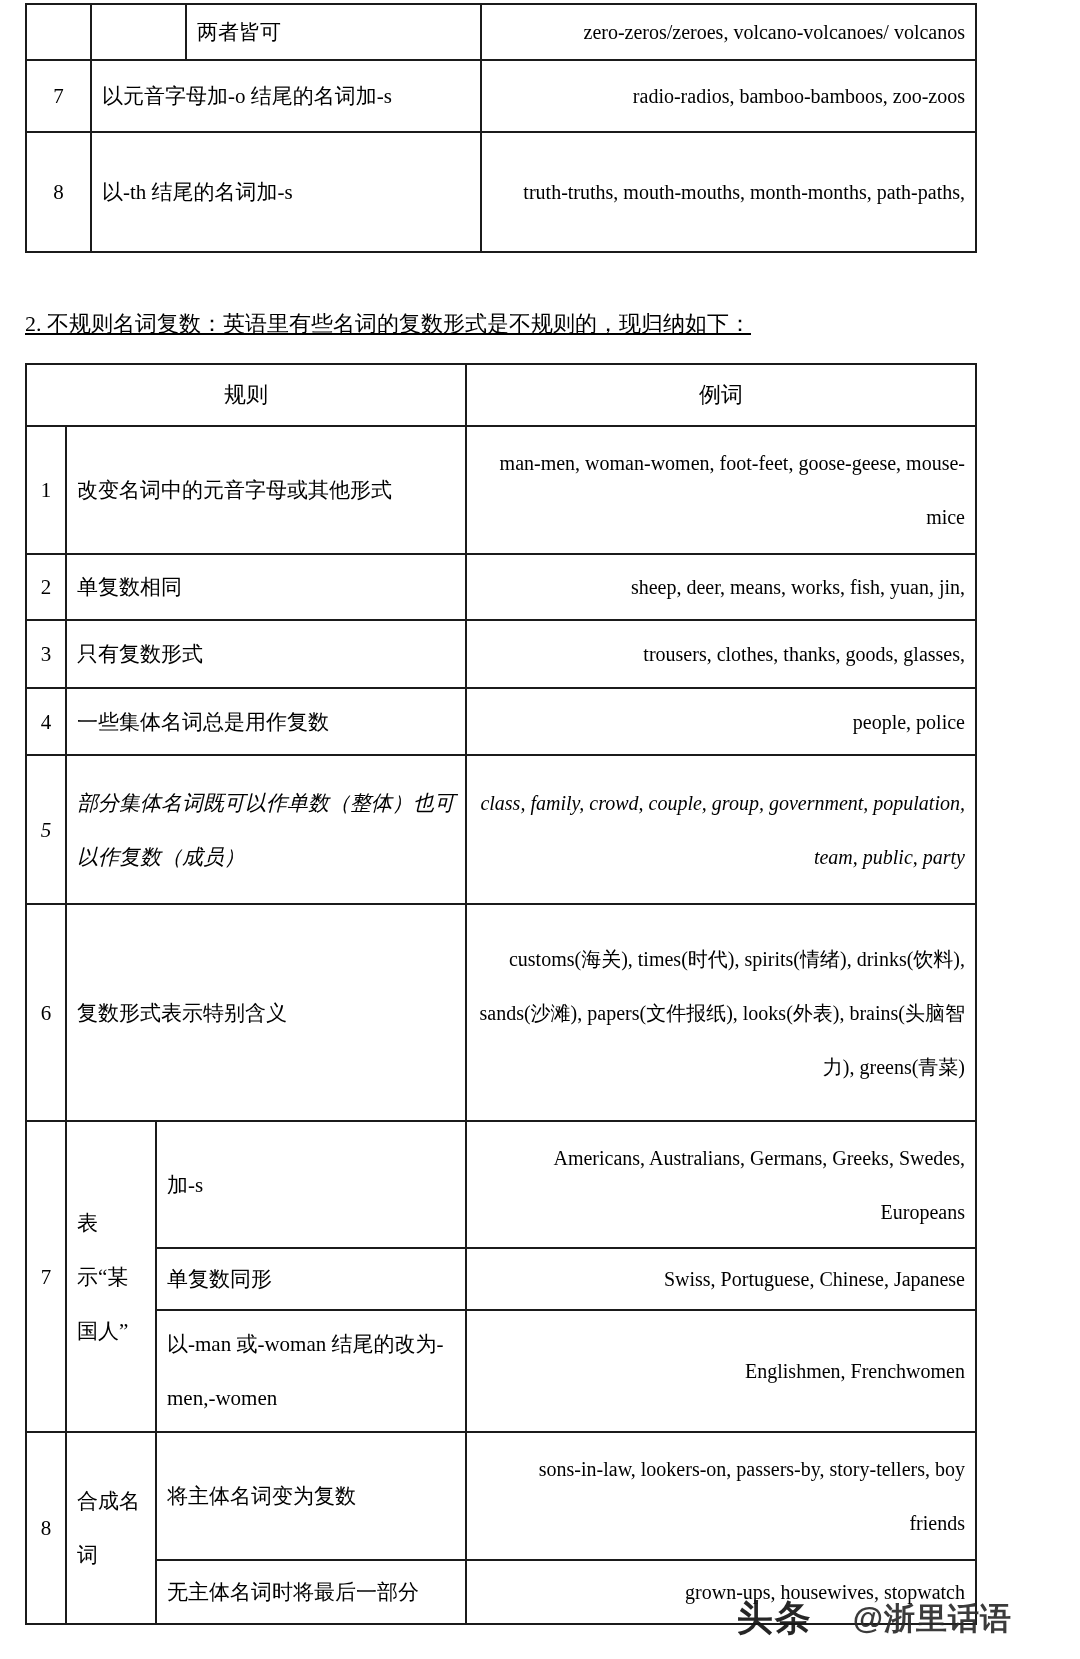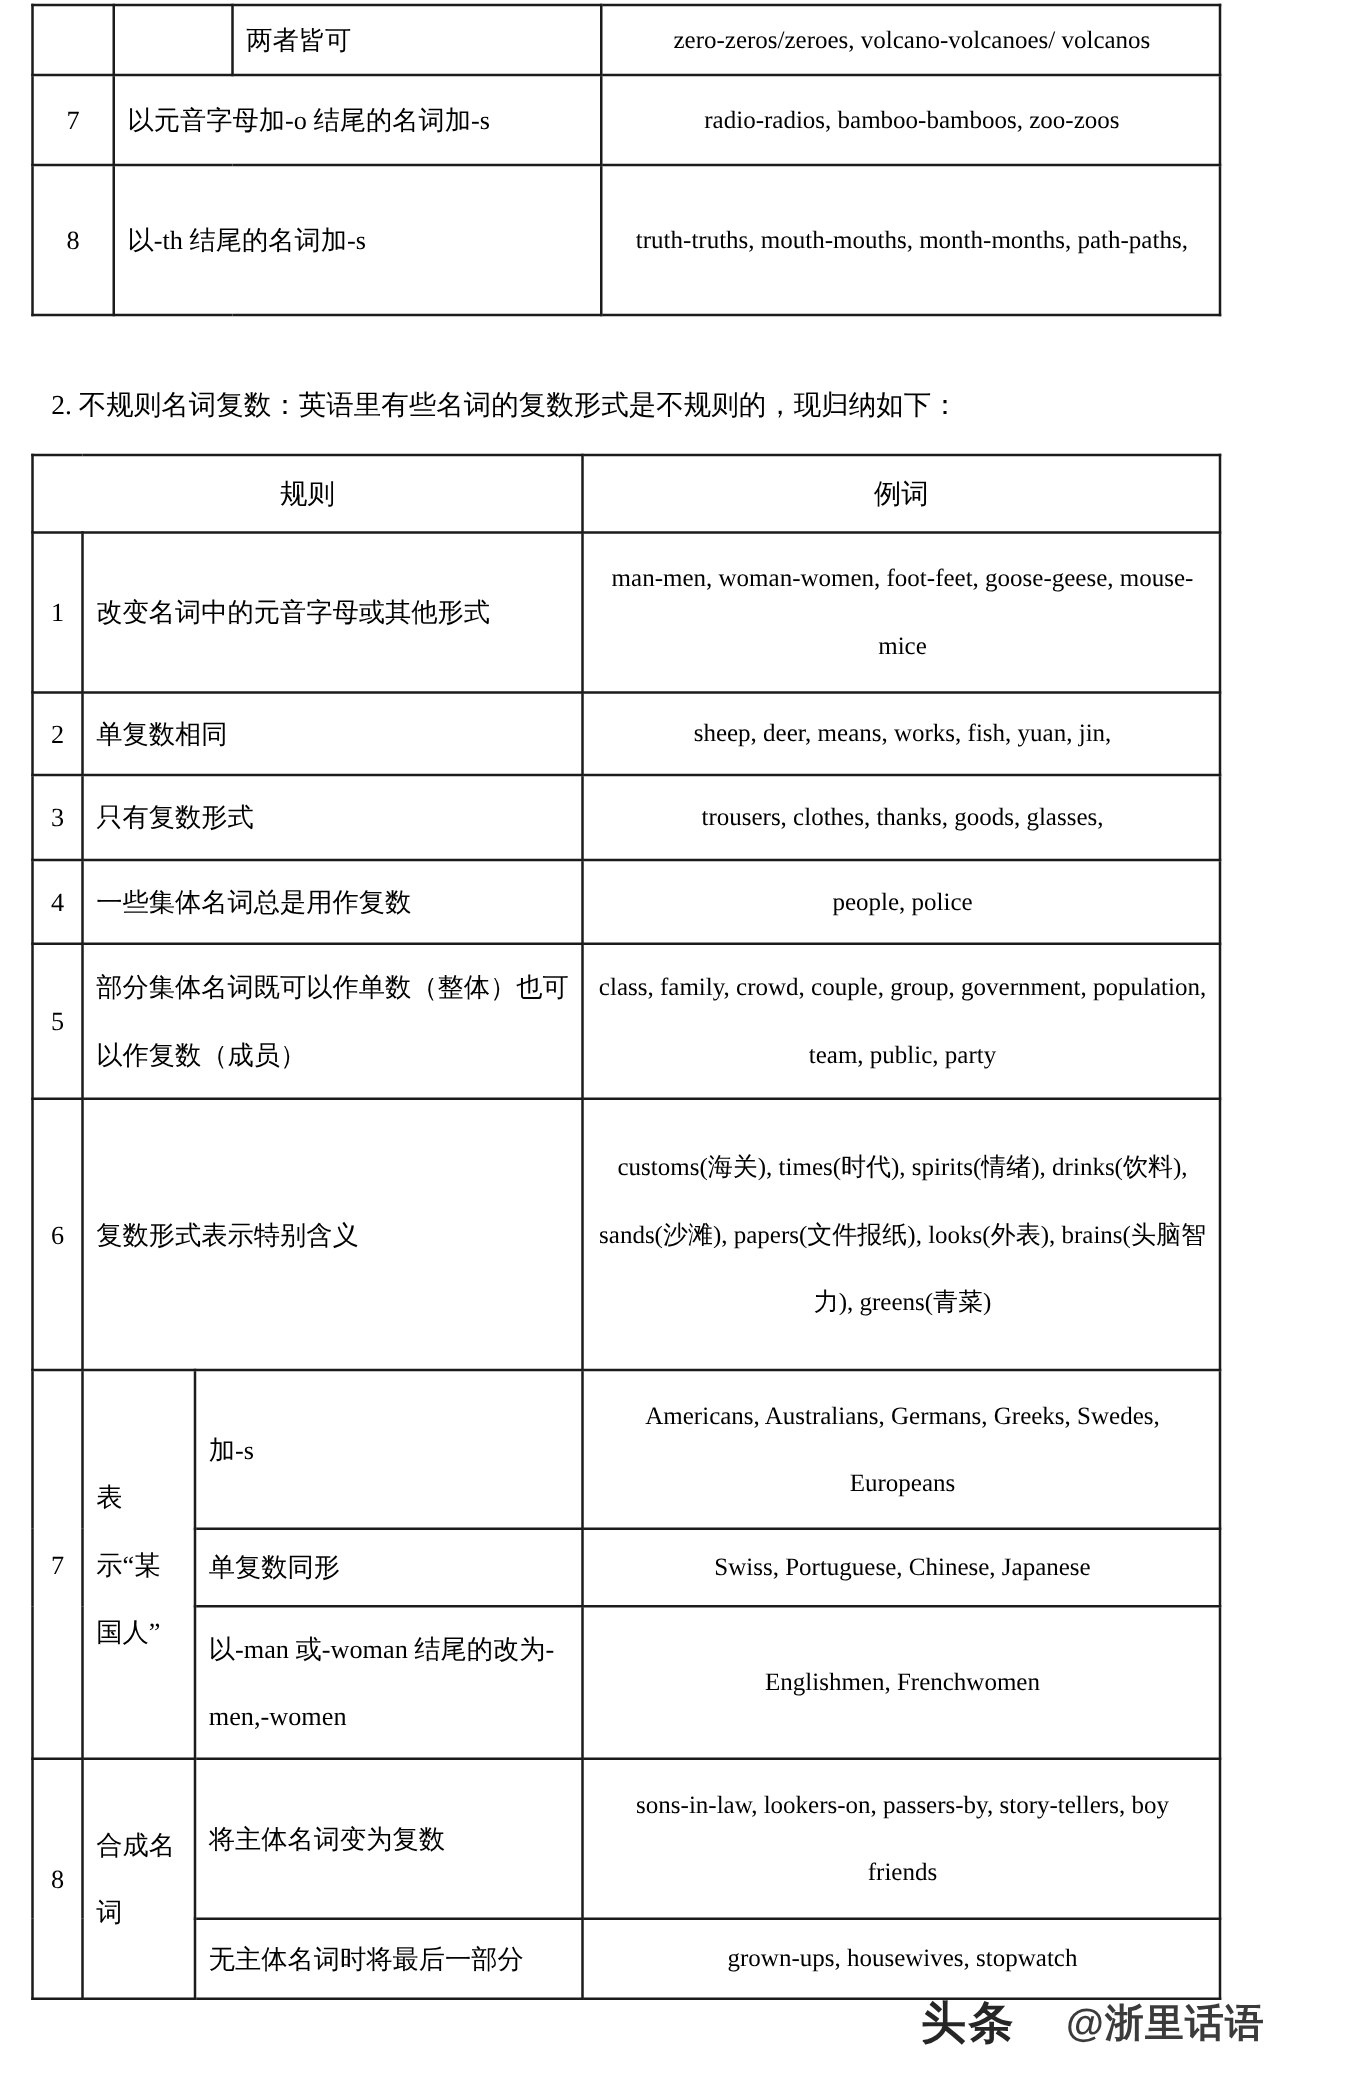--- a/index.html
+++ b/index.html
@@ -44,50 +44,51 @@
   .cat {
     font-size: 21px;
     line-height: 54px;
     padding: 0 6px 0 10px;
     text-align: left;
   }
   .ex {
     font-size: 20px;
     line-height: 54px;
     padding: 0 10px 0 12px;
-    text-align: center;
+    text-align: right;
   }
   .hdr {
     font-size: 22px;
     text-align: center;
     line-height: 30px;
   }
   
   .t1rp td { height: 46px; }
   .t1r7 td { height: 72px; }
   .t1r8 td { height: 120px; }
   
   .t2h  td { height: 62px; margin-left: 30px; }
   .t2r1 td { height: 128px; }
   .t2r2 td { height: 66px; }
   .t2r3 td { height: 68px; }
   .t2r4 td { height: 67px; }
-  .t2r5 td { height: 124px; }
+  .t2r5 td { height: 149px; font-style: italic; }
   .t2r6 td { height: 217px; }
   .t2r7a td { height: 127px; }
   .t2r7b td { height: 62px; }
   .t2r7c td { height: 122px; }
   .t2r8a td { height: 128px; }
   .t2r8b td { height: 64px; }
 
   .para {
     font-size: 22px;
     line-height: 30px;
-    margin: 56px 0 24px 16px;
+    margin: 56px 0 24px 0;
     padding-left: 0px;
+    text-decoration: underline;
   }
   .watermark {
     position: absolute;
     top: 1594px;
     right: 68px;
     display: flex;
     align-items: center;
     gap: 8px;
     opacity: 0.92;
     white-space: nowrap;

